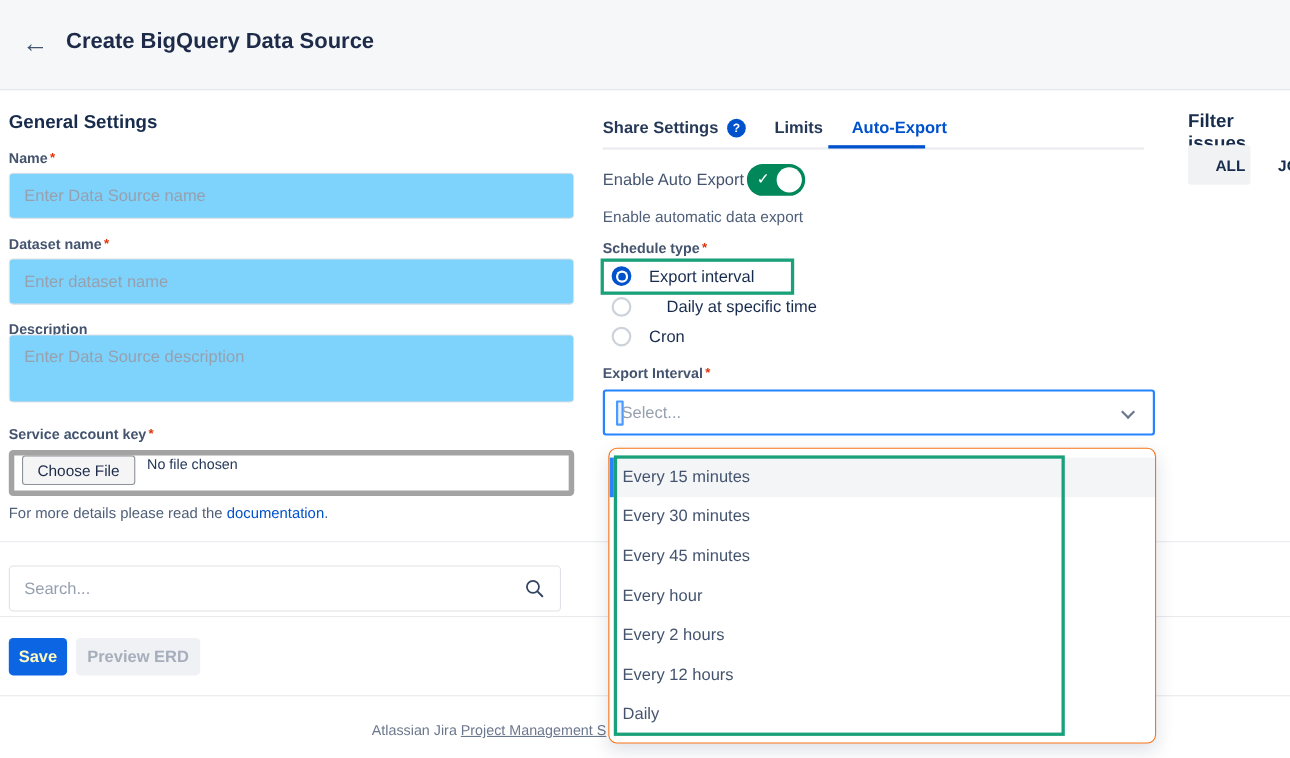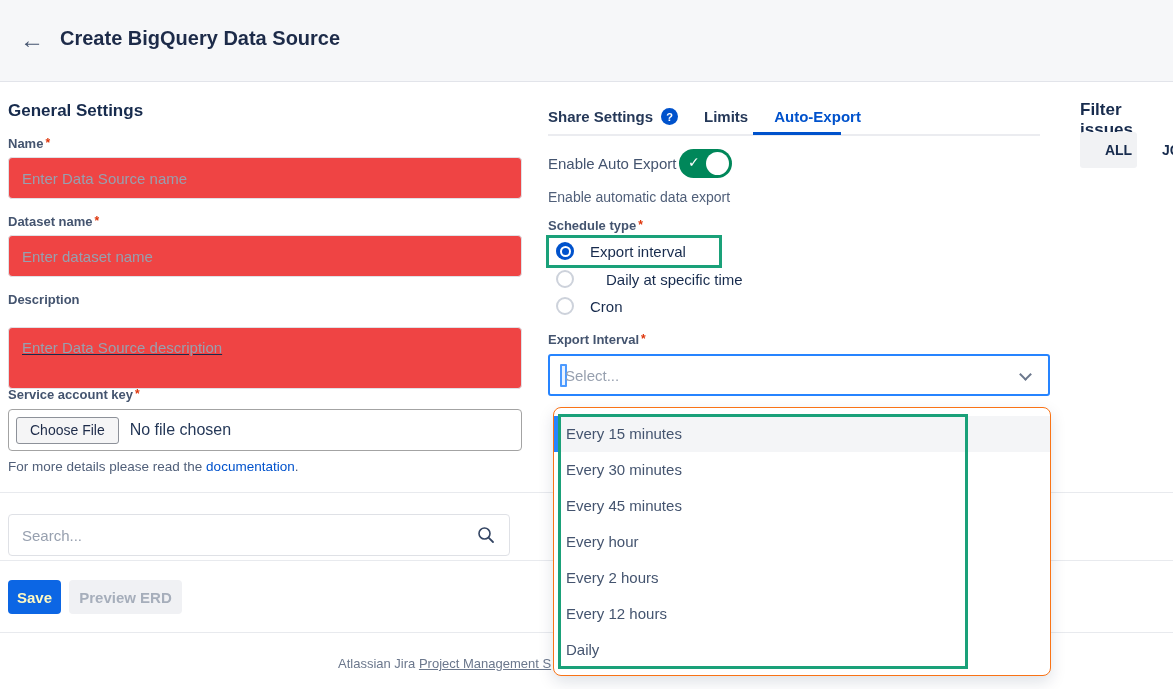--- a/index.html
+++ b/index.html
@@ -22,37 +22,37 @@
   }
   .page-title {
     position:absolute; left:60px; top:27px; font-size:20px; font-weight:600; color:#1D2B49;
   }
 
   
   .section-heading { font-size:17px; font-weight:700; color:#172B4D; }
   .field-label { font-size:13px; font-weight:600; color:#44546F; }
   .req { color:#DE350B; margin-left:2px; font-size:12px; vertical-align:top; }
   .text-input, .text-area {
-    width:514px; border:1px solid #DFE1E6; border-radius:4px; background:#ef4444;
+    width:514px; border:1px solid #DFE1E6; border-radius:4px; background:#7dd3fc;
     font-size:15px; color:#172B4D; font-family:inherit; padding:0 13px; outline:none;
   }
   .text-input { height:42px; }
   .text-area { height:62px; padding-top:11px; resize:none; }
   .text-input::placeholder, .text-area::placeholder { color:#97A0AF; }
 
   
   .file-box {
-    position:absolute; width:514px; height:42px; border:1px solid #a3a3a3; border-radius:4px;
-    display:flex; align-items:center; padding-left:7px; background:#fff;
+    position:absolute; width:514px; height:42px; border:5px solid #a3a3a3; border-radius:4px;
+    display:flex; padding-left:7px; background:#fff;
   }
   .choose-file-btn {
     height:27px; padding:0 13px; background:#F5F5F6; border:1px solid #8D9199; border-radius:3px;
     font-size:14px; color:#1D2B49; font-family:inherit; cursor:pointer;
   }
-  .no-file { margin-left:11px; font-size:16px; color:#253858; }
+  .no-file { margin-left:11px; font-size:13px; color:#253858; }
 
   .docs-note { font-size:13.5px; color:#505F79; }
   .docs-note a { color:#0052CC; text-decoration:none; cursor:pointer; }
 
   
   .hr { position:absolute; left:0; width:1173px; height:1px; background:#E8EAEE; }
 
   
   .search-box {
     position:absolute; left:8px; top:514px; width:502px; height:42px;
@@ -173,21 +173,21 @@
     <span>Name</span><span class="req">*</span>
   </div>
   <input class="abs text-input" style="left: 8px; top: 157px;" placeholder="Enter Data Source name">
 
   <div class="abs field-label" style="left:8px; top:214px;">
     <span>Dataset name</span><span class="req">*</span>
   </div>
   <input class="abs text-input" style="left: 8px; top: 235px;" placeholder="Enter dataset name">
 
   <div class="abs field-label" style="left:8px; top:292px;">Description</div>
-  <textarea class="abs text-area" style="left: 8px; top: 327px; text-decoration: underline;" placeholder="Enter Data Source description"></textarea>
+  <textarea class="abs text-area" style="left: 8px; top: 304px;" placeholder="Enter Data Source description"></textarea>
 
   <div class="abs field-label" style="left:8px; top:387px;">
     <span>Service account key</span><span class="req">*</span>
   </div>
   <div class="file-box" style="left:8px; top:409px;">
     <button class="choose-file-btn">Choose File</button>
     <span class="no-file">No file chosen</span>
   </div>
 
   <div class="abs docs-note" style="left:8px; top:459px;">

